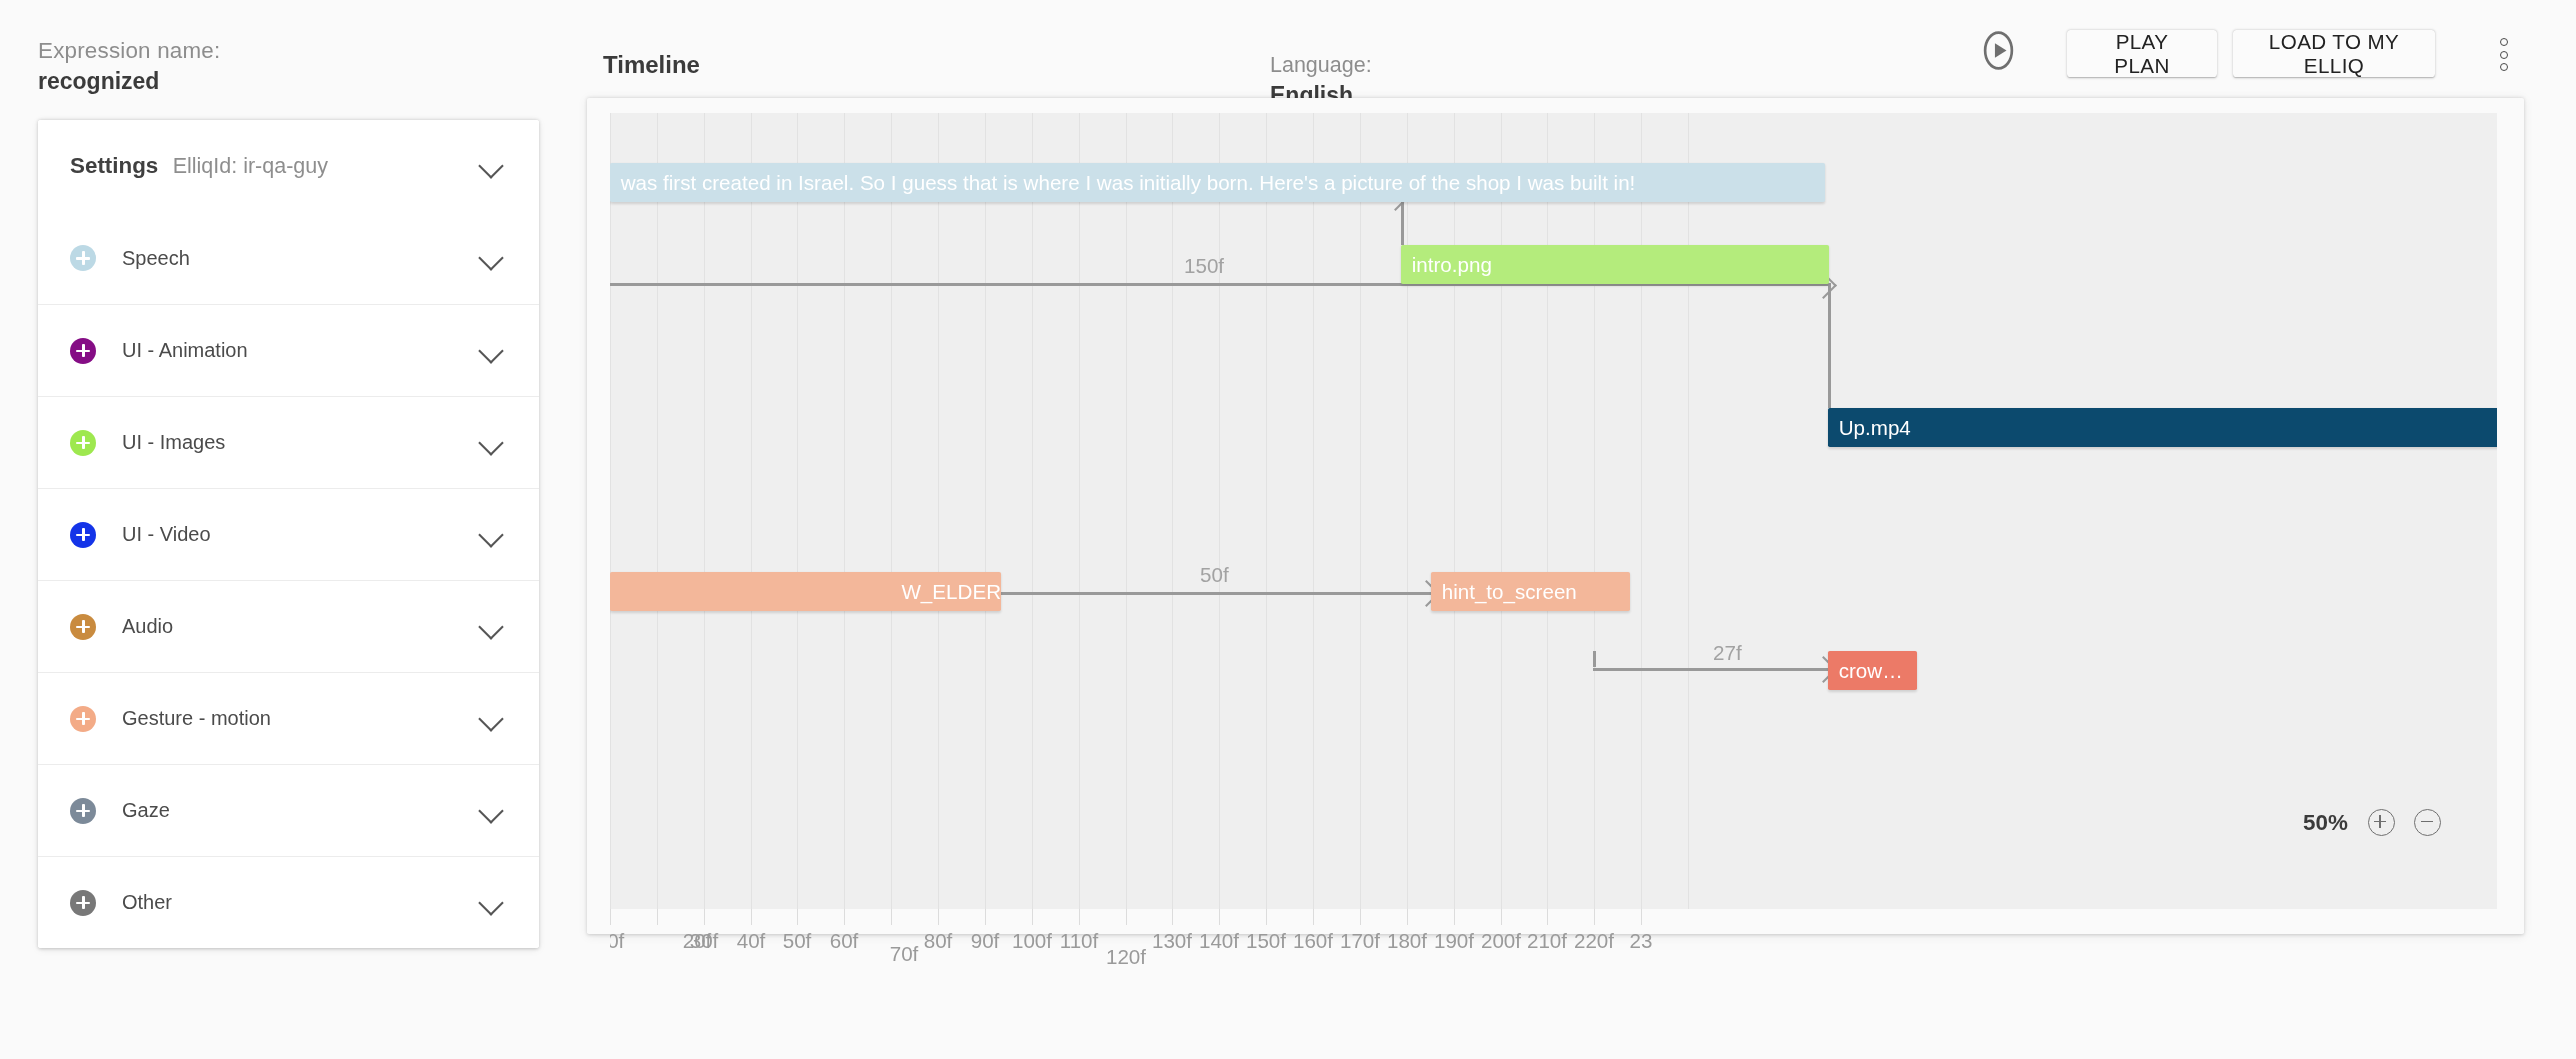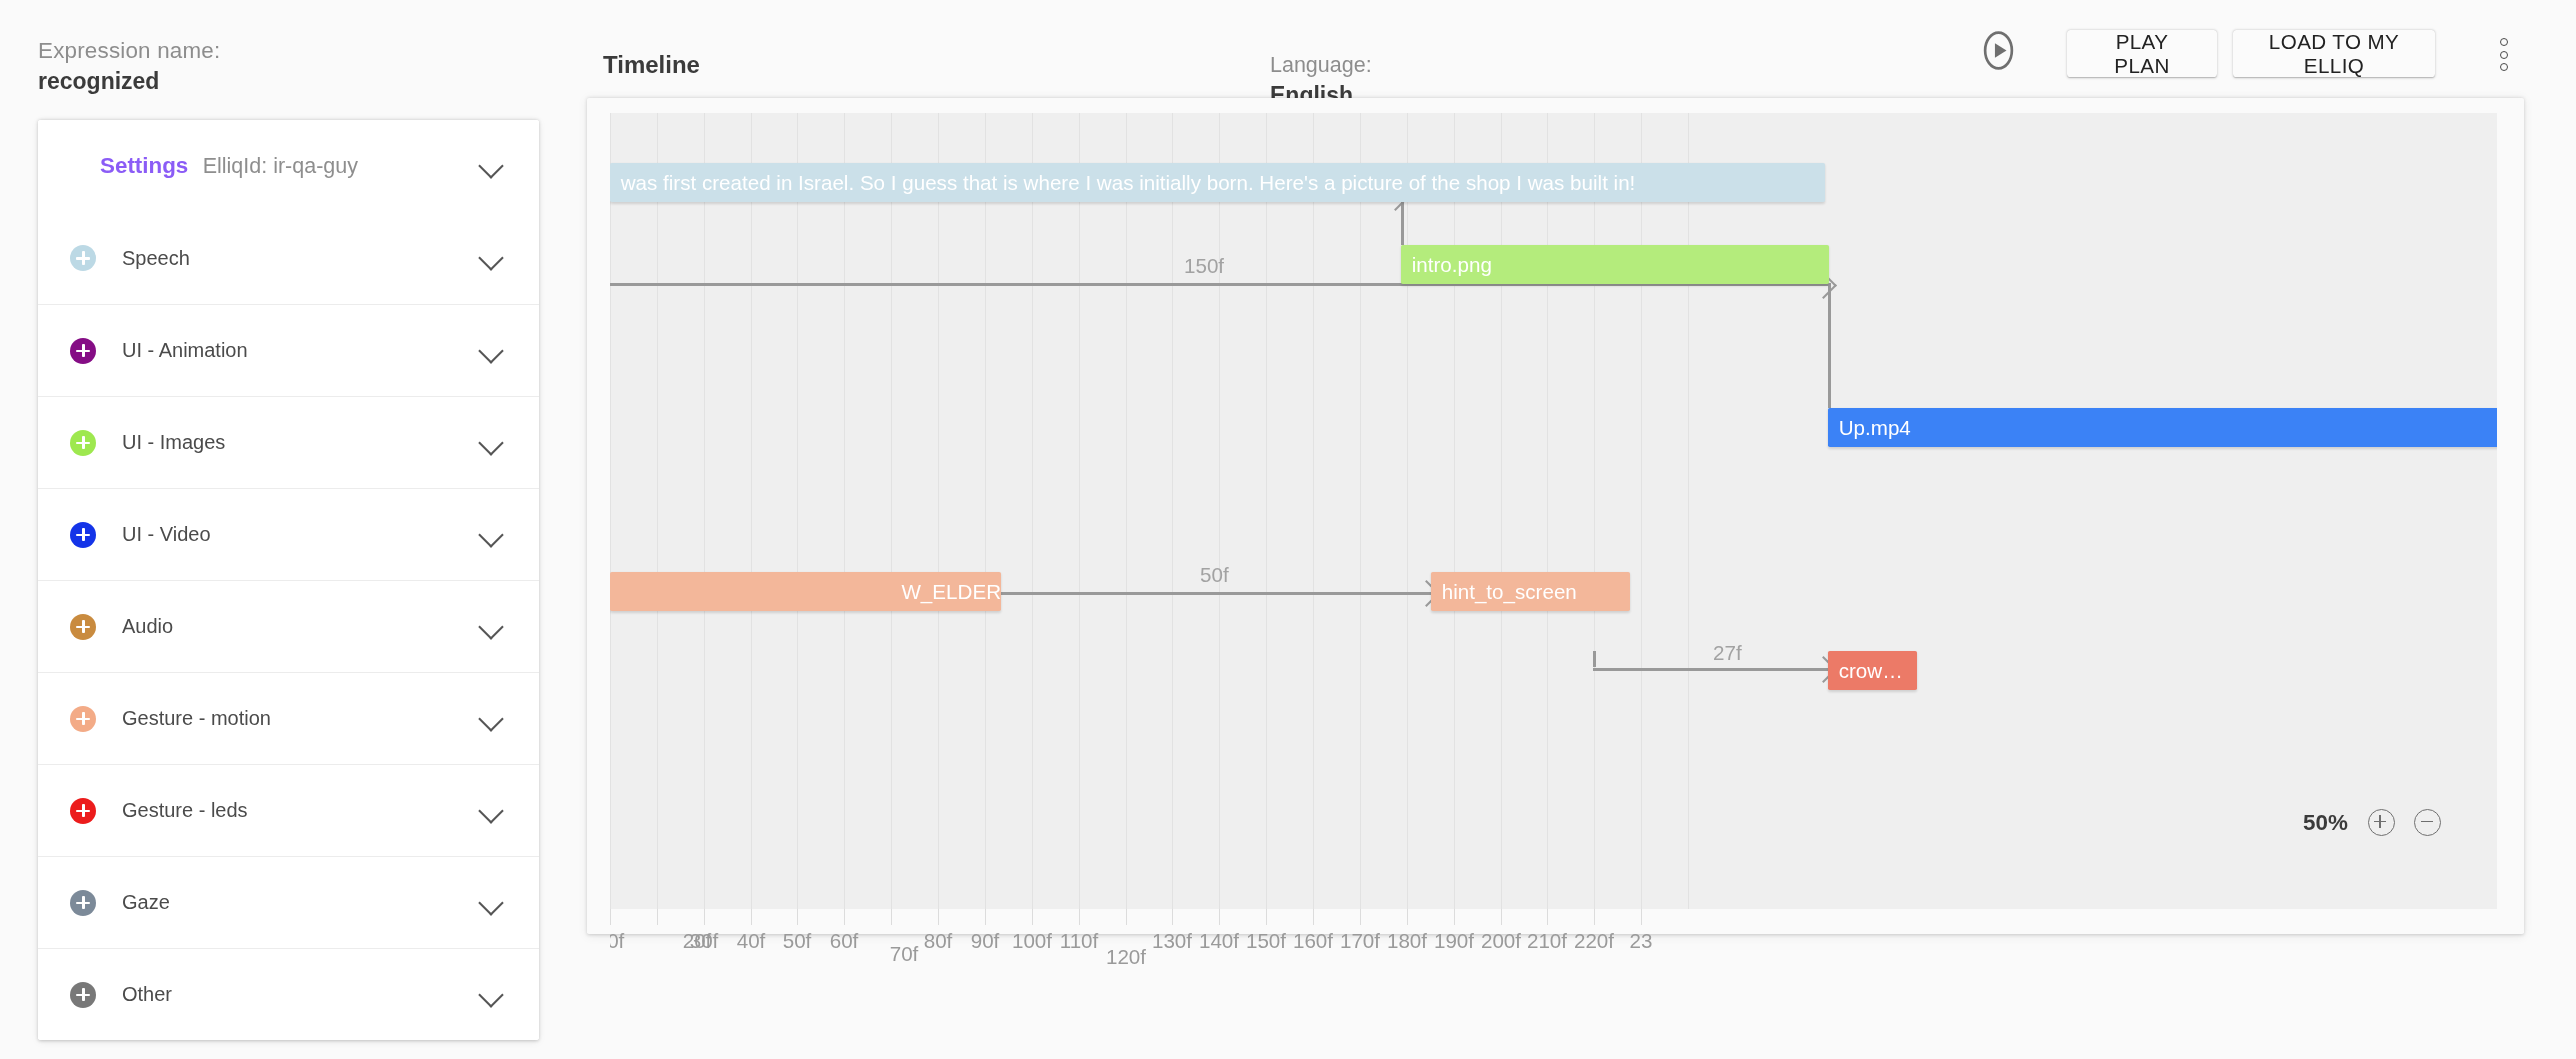--- a/index.html
+++ b/index.html
@@ -129,23 +129,22 @@
     align-items: center;
     padding: 0 0 0 32px;
     box-sizing: border-box;
     background: #fff;
     cursor: pointer;
   }
   .side-row + .side-row { border-top: 0.9px solid #ececec; }
   .settings-row .settings-strong {
     font-size: 22.4px;
     font-weight: bold;
-    color: #8b5cf6;
+    color: #404040;
     margin-right: 14.3px;
-    margin-left: 30px;
   }
   .settings-row .settings-sub {
     font-size: 21.5px;
     color: #8e8e8e;
   }
   .dot {
     width: 26px;
     height: 26px;
     border-radius: 50%;
     flex: 0 0 26px;
@@ -370,25 +369,20 @@
           <span class="chev"></span>
         </div>
         <div class="side-row">
           <span class="dot" style="background: rgb(201, 139, 63);"></span>
           <span class="side-label">Audio</span>
           <span class="chev"></span>
         </div>
         <div class="side-row">
           <span class="dot" style="background: rgb(243, 171, 135);"></span>
           <span class="side-label">Gesture - motion</span>
-          <span class="chev"></span>
-        </div>
-        <div class="side-row">
-          <span class="dot" style="background: rgb(236, 28, 28);"></span>
-          <span class="side-label">Gesture - leds</span>
           <span class="chev"></span>
         </div>
         <div class="side-row">
           <span class="dot" style="background: rgb(124, 138, 153);"></span>
           <span class="side-label">Gaze</span>
           <span class="chev"></span>
         </div>
         <div class="side-row">
           <span class="dot" style="background: rgb(120, 120, 120);"></span>
           <span class="side-label">Other</span>
@@ -438,21 +432,21 @@
           <div class="arrow-head" style="left: 807px; top: 471px;"></div>
           <div class="conn-label" style="left: 590px; top: 450px;">50f</div>
           <div class="conn-line conn-h" style="left: 983px; top: 555px; width: 235px;"></div>
           <div class="conn-line conn-v" style="top: 538px; height: 16px; left: 983px;"></div>
           <div class="arrow-head" style="left: 1204px; top: 547px;"></div>
           <div class="conn-label" style="left: 1103px; top: 528px;">27f</div>
         </div>
       <div id="clips">
           <div class="clip" style="left: 0px; top: 50px; width: 1215px; background: rgb(203, 224, 233);">was first created in Israel. So I guess that is where I was initially born. Here's a picture of the shop I was built in!</div>
           <div class="clip" style="left: 791px; top: 132px; width: 428px; background: rgb(180, 236, 124);">intro.png</div>
-          <div class="clip" style="left: 1218px; top: 295px; width: 707px; background: #3b82f6;">Up.mp4</div>
+          <div class="clip" style="left: 1218px; top: 295px; width: 707px; background: #0c4a6e;">Up.mp4</div>
           <div class="clip" style="left: 0px; top: 459px; width: 391px; background: rgb(243, 183, 154); text-align: right;">W_ELDER</div>
           <div class="clip" style="left: 821px; top: 459px; width: 199px; background: rgb(243, 183, 154);">hint_to_screen</div>
           <div class="clip" style="left: 1218px; top: 538px; width: 89px; background: rgb(236, 122, 103);">crow…</div>
         </div>
     </div>
     <div class="ruler">
       <div id="ruler-ticks">
           <div class="tick" style="left: 0px;"></div>
           <div class="tick-lbl" style="left: 0px;">10f</div>
           <div class="tick" style="left: 47px;"></div>

